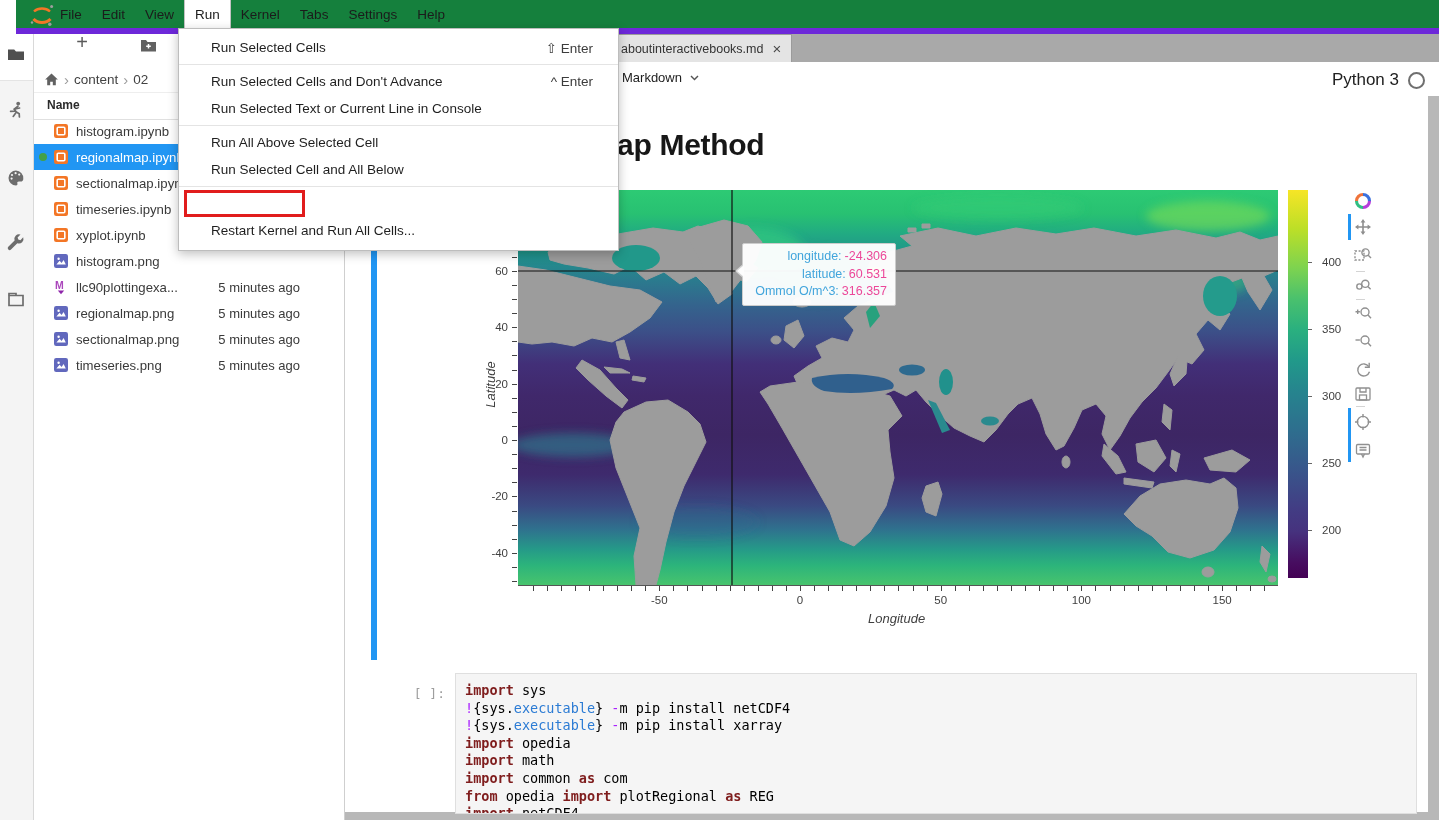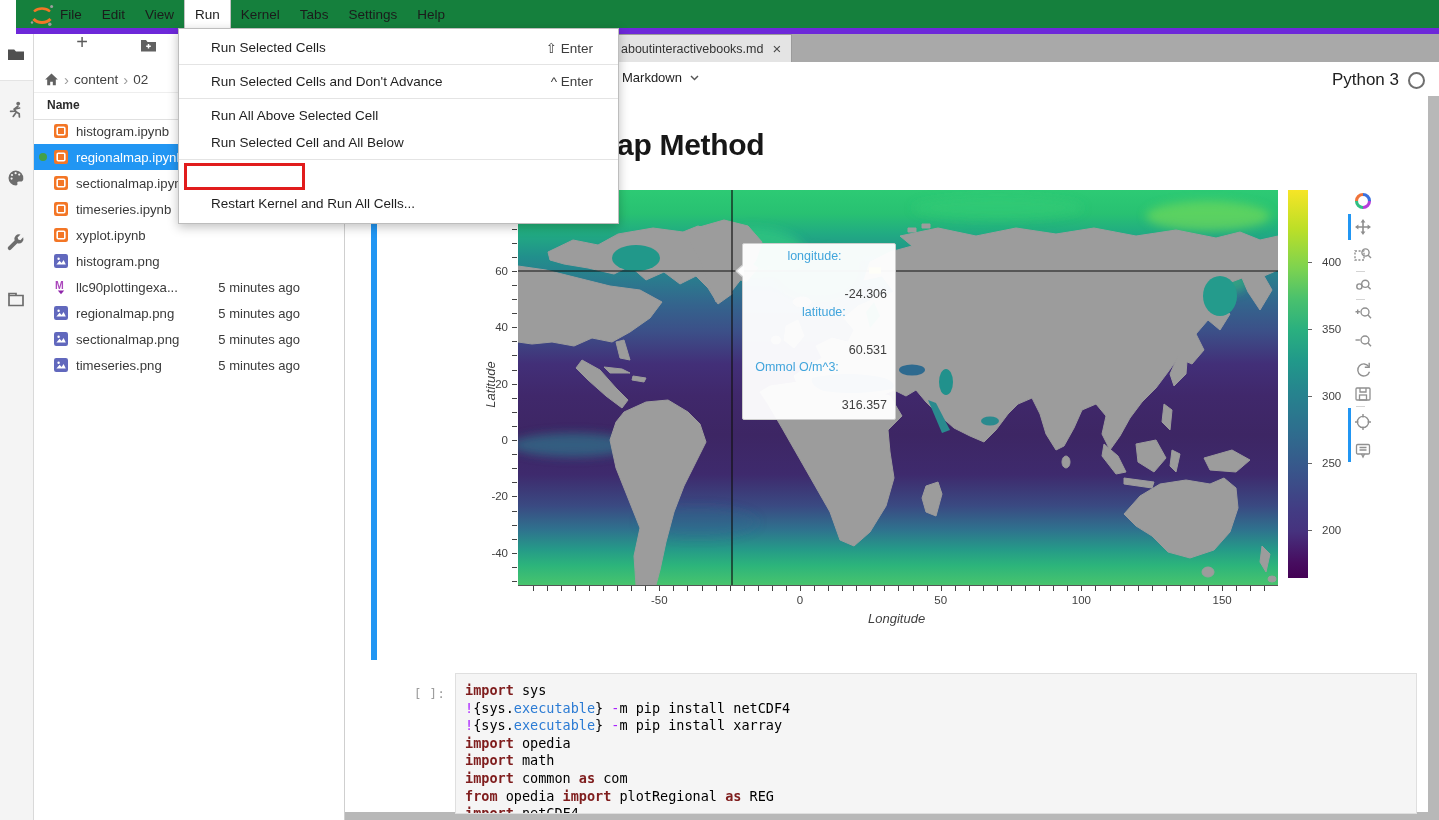--- a/index.html
+++ b/index.html
@@ -83,21 +83,21 @@
   
   .mbicon{position:absolute;left:1354px;width:18px;height:18px;}
   .mbbar{position:absolute;left:1348px;width:3px;background:#2196f3;}
   .mbdash{position:absolute;left:1356px;width:9px;height:1px;background:#d4d4d4;}
 
   
   #tooltip{position:absolute;left:742px;top:243px;width:140px;background:rgba(255,255,255,.96);
            border:1px solid #ccc;border-radius:2px;padding:4px 8px 4px 4px;z-index:20;font-size:12.5px;}
   .tt-row{display:flex;line-height:17.5px;}
   .tt-label{flex:1;text-align:right;color:#42a5dc;}
-  .tt-val{color:#404040;margin-left:3px;margin-top:38px;}
+  .tt-val{color:#ec4899;margin-left:3px;}
   #tt-arrow1{position:absolute;left:-8px;top:20px;width:0;height:0;border-top:7px solid transparent;border-bottom:7px solid transparent;border-right:8px solid #d5d5d5;}
   #tt-arrow2{position:absolute;left:-6px;top:21px;width:0;height:0;border-top:6px solid transparent;border-bottom:6px solid transparent;border-right:7px solid #fdfdfd;}
 
   
   #prompt{position:absolute;left:395px;top:686px;width:50px;text-align:right;font-family:"DejaVu Sans Mono",monospace;
           font-size:13px;color:#9e9e9e;z-index:2;}
   #editor{position:absolute;left:455px;top:673px;width:960px;height:139px;background:#f5f5f5;border:1px solid #dfdfdf;
           overflow:hidden;z-index:1;}
   #code{margin:0;padding:8px 0 0 9px;font-family:"DejaVu Sans Mono",monospace;font-size:13.5px;line-height:17.6px;color:#000;}
   #code .cl{white-space:pre;}
@@ -591,20 +591,24 @@
         <div class="run-item">
           <span class="run-label">Run Selected Cells</span>
           <span class="run-shortcut">⇧ Enter</span>
         </div>
       </div>
       <div class="menu-group">
         <div class="run-item">
           <span class="run-label">Run Selected Cells and Don't Advance</span>
           <span class="run-shortcut">^ Enter</span>
         </div>
+        <div class="run-item">
+          <span class="run-label">Run Selected Text or Current Line in Console</span>
+          <span class="run-shortcut"></span>
+        </div>
       </div>
       <div class="menu-group">
         <div class="run-item">
           <span class="run-label">Run All Above Selected Cell</span>
           <span class="run-shortcut"></span>
         </div>
         <div class="run-item">
           <span class="run-label">Run Selected Cell and All Below</span>
           <span class="run-shortcut"></span>
         </div>

